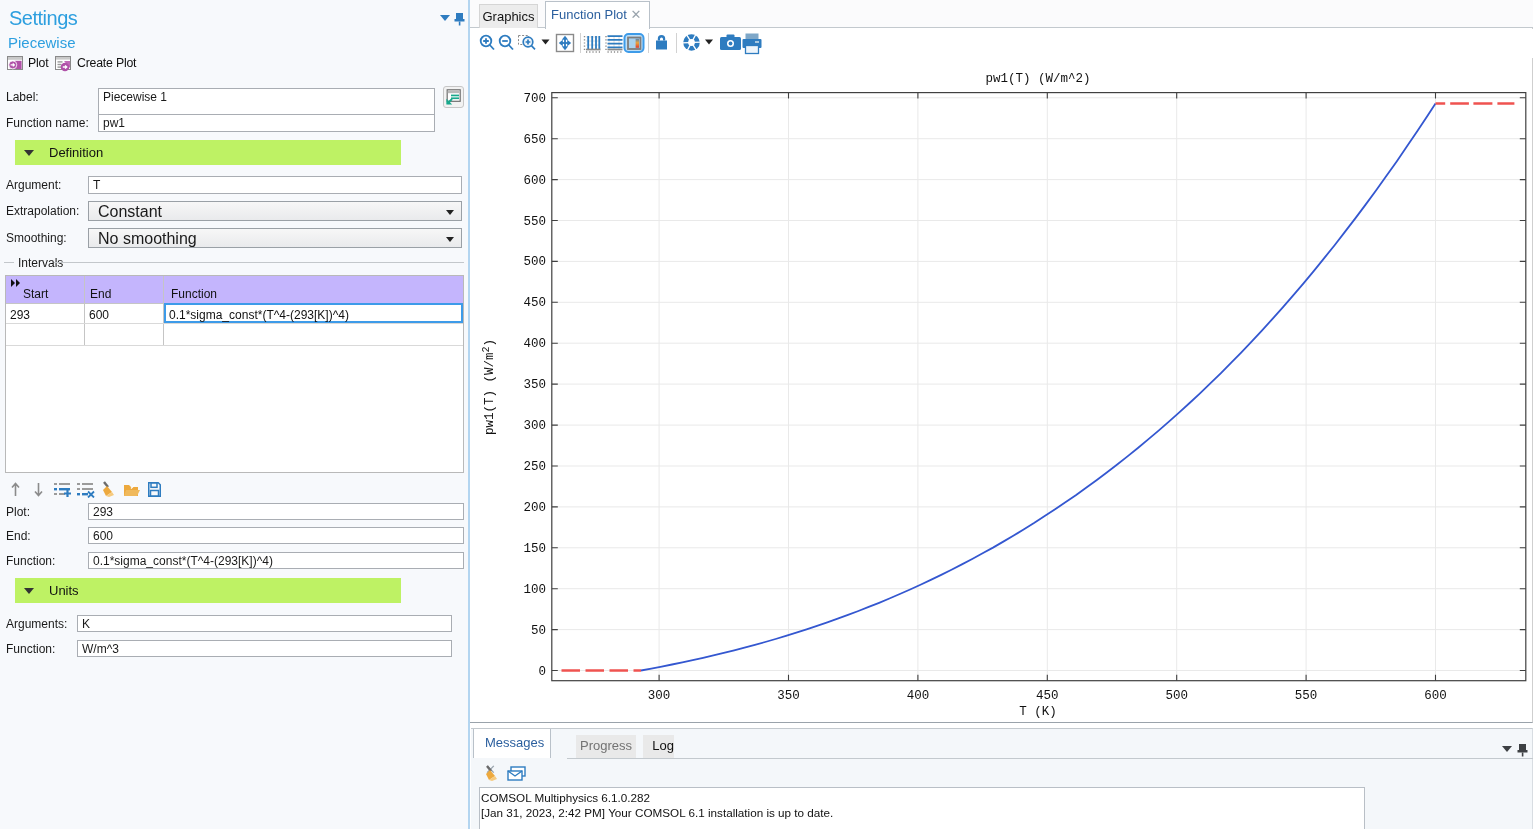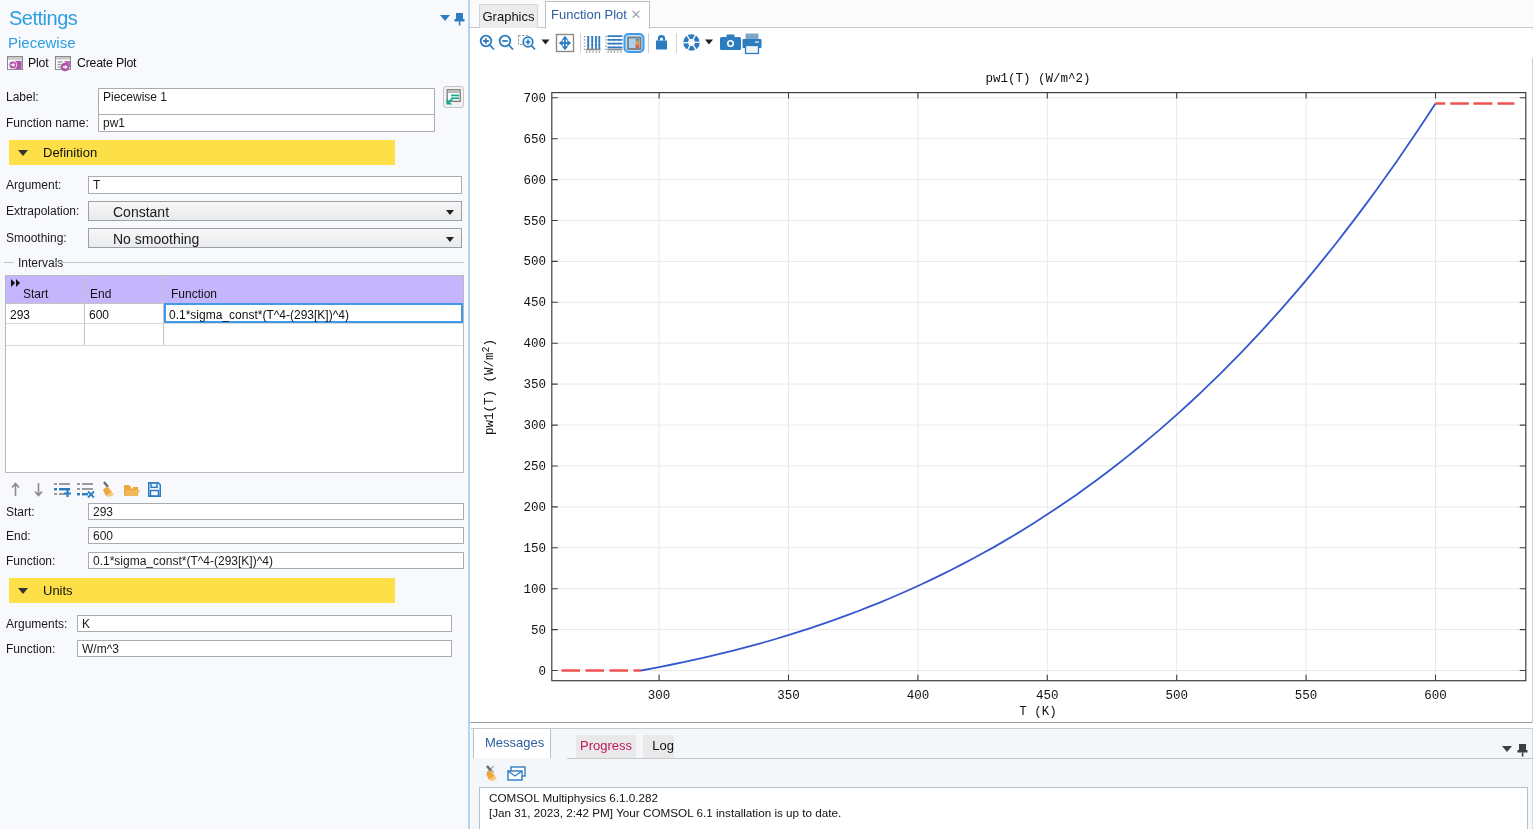--- a/index.html
+++ b/index.html
@@ -1,23 +1,23 @@
 <!DOCTYPE html>
 <html><head><meta charset="utf-8"><style>
 *{margin:0;padding:0;box-sizing:border-box}
 html,body{width:1535px;height:829px;overflow:hidden}
 body{font-family:"Liberation Sans",sans-serif;font-size:12px;color:#111;background:#ffffff;position:relative}
 .abs{position:absolute}
 #left{position:absolute;left:0;top:0;width:468px;height:829px;background:#f7f9fc}
 #lsep{position:absolute;left:468px;top:0;width:2px;height:829px;background:#b3d5f0}
 .lbl{position:absolute;left:6px;font-size:12px;color:#1a1a1a}
 .inp{position:absolute;background:#fff;border:1px solid #a9adb3;font-size:12px;color:#1a1a1a;padding:1px 4px;line-height:15px;white-space:nowrap}
-.combo{position:absolute;background:linear-gradient(#f7f7f7,#e9eaec);border:1px solid #9aa0a6;font-size:14px;color:#1a1a1a;padding:1px 4px 1px 24px;line-height:18px}
+.combo{position:absolute;background:linear-gradient(#f7f7f7,#e9eaec);border:1px solid #9aa0a6;font-size:16px;color:#1a1a1a;padding:1px 4px 1px 9px;line-height:18px}
 .combo .ar{position:absolute;right:7px;top:8px;width:0;height:0;border-left:4px solid transparent;border-right:4px solid transparent;border-top:5px solid #222}
-.secbar{position:absolute;left:9px;width:386px;height:25px;background:#fde047}
+.secbar{position:absolute;left:15px;width:386px;height:25px;background:#bef264}
 .secbar .tri{position:absolute;left:9px;top:10px;width:0;height:0;border-left:5px solid transparent;border-right:5px solid transparent;border-top:6px solid #333}
 .secbar .t{position:absolute;left:34px;top:5px;font-size:13px;color:#111}
 #settings-title{position:absolute;left:9px;top:7px;font-size:20px;letter-spacing:-0.5px;color:#2d9fdf}
 #piecewise{position:absolute;left:8px;top:34px;font-size:15px;color:#2d9fdf}
 .btntxt{font-size:12.3px;letter-spacing:-0.2px;color:#111;position:absolute}
 #tblwrap{position:absolute;left:5px;top:275px;width:459px;height:198px;background:#fff;border:1px solid #b9b9b9}
 .th{position:absolute;top:0;height:27px;background:#c4b5fd;border-right:1px solid #c5c5c5;font-size:12px;color:#111}
 .td{position:absolute;font-size:12px;color:#111}
 .tabG{position:absolute;font-size:13px}
 svg{display:block}
@@ -143,21 +143,21 @@
      <path d="M118 9 L132 9 L129 15 L116 15 Z" fill="#f0b95c"></path>
      <path d="M123 7.5 L128 2.5" stroke="#fff" stroke-width="1.2"></path>
    </g>
    <g stroke="#2e7cc0" stroke-width="1.5" fill="none">
      <path d="M140.75 1.75 L150.25 1.75 L152.25 3.75 L152.25 15.25 L140.75 15.25 Z"></path>
      <rect x="143" y="1.8" width="6" height="4.5"></rect>
      <rect x="142.5" y="9.5" width="8" height="5.7"></rect>
    </g>
  </svg>
 
- <div class="lbl" style="top:505px">Start:</div>
+ <div class="lbl" style="top:505px">Plot:</div>
  <div class="inp" style="left:88px;top:503px;width:376px;height:17px">293</div>
  <div class="lbl" style="top:529px">End:</div>
  <div class="inp" style="left:88px;top:527px;width:376px;height:17px">600</div>
  <div class="lbl" style="top:554px">Function:</div>
  <div class="inp" style="left:88px;top:552px;width:376px;height:17px">0.1*sigma_const*(T^4-(293[K])^4)</div>
 
  <div class="secbar" style="top:578px">
       <div class="tri"></div>
       <div class="t">Units</div>
     </div>
@@ -294,34 +294,34 @@
 <text x="1047.3" y="699" text-anchor="middle" font-family="Liberation Mono,monospace" font-size="12.5" fill="#111">450</text>
 <text x="1176.7" y="699" text-anchor="middle" font-family="Liberation Mono,monospace" font-size="12.5" fill="#111">500</text>
 <text x="1306.1" y="699" text-anchor="middle" font-family="Liberation Mono,monospace" font-size="12.5" fill="#111">550</text>
 <text x="1435.5" y="699" text-anchor="middle" font-family="Liberation Mono,monospace" font-size="12.5" fill="#111">600</text>
 <text x="1038" y="715" text-anchor="middle" font-family="Liberation Mono,monospace" font-size="12.5" fill="#111">T (K)</text>
 <text transform="translate(492.5,387) rotate(-90)" text-anchor="middle" font-family="Liberation Mono,monospace" font-size="12.5" fill="#111">pw1(T) (W/m<tspan dy="-4" font-size="10">2</tspan><tspan dy="4">)</tspan></text>
 </svg>
 
 <div id="msg" style="position:absolute;left:471px;top:728px;width:1062px;height:101px;background:#f4f7fa;border-top:1px solid #c3c9ce;border-right:1px solid #d8dde2">
   <div style="position:absolute;left:2px;top:0px;width:78px;height:29px;background:#fff;border:1px solid #b9c1c9;border-top:none;border-bottom:none;color:#2b5f9e;font-size:13px;line-height:27px;padding-left:11px">Messages <span style="color:#9aa4ad">✕</span></div>
-  <div style="position:absolute;left:105px;top:6px;width:60px;height:23px;background:#e9e9e9;color:#be185d;font-size:13px;line-height:22px;text-align:center">Progress</div>
+  <div style="position:absolute;left:105px;top:6px;width:60px;height:23px;background:#e9e9e9;color:#737373;font-size:13px;line-height:22px;text-align:center">Progress</div>
   <div style="position:absolute;left:172px;top:6px;width:31px;height:23px;background:#e9e9e9;color:#111;font-size:13px;line-height:22px;text-align:right">Log</div>
   <div style="position:absolute;left:96px;top:29px;width:966px;height:1px;background:#c3c9ce"></div>
   <svg style="position:absolute;left:14px;top:36px" width="44" height="18" viewBox="0 0 44 18">
     <path d="M2 1 L6 6" stroke="#6b6b6b" stroke-width="2.4"></path>
     <path d="M5 5 L10 11 L4 15 L1 9 Z" fill="#eda93e"></path>
     <path d="M10 11 L12 14 L7 16 L4 15 Z" fill="#f6ca7e"></path>
     <g stroke="#2e7cc0" stroke-width="1.4" fill="#fff">
       <rect x="26" y="2" width="14" height="9"></rect>
       <rect x="23" y="6" width="14" height="9"></rect>
       <path d="M23 6 L30 11 L37 6" fill="none"></path>
     </g>
   </svg>
-  <div style="position:absolute;left:8px;top:58px;width:1049px;height:43px;background:#fff;border:1px solid #b9bfc6;font-size:11.7px;color:#111;padding:2px 9px;line-height:15px">COMSOL Multiphysics 6.1.0.282<br>[Jan 31, 2023, 2:42 PM] Your COMSOL 6.1 installation is up to date.</div>
+  <div style="position:absolute;left:8px;top:58px;width:886px;height:43px;background:#fff;border:1px solid #b9bfc6;font-size:11.7px;color:#111;padding:2px 1px;line-height:15px">COMSOL Multiphysics 6.1.0.282<br>[Jan 31, 2023, 2:42 PM] Your COMSOL 6.1 installation is up to date.</div>
   <svg style="position:absolute;right:2px;top:14px" width="30" height="14" viewBox="0 0 30 14">
     <path d="M2 3 L12 3 L7 9 Z" fill="#3d4043"></path>
     <g fill="#3d4043">
         <rect x="19" y="1" width="7" height="7"></rect>
         <rect x="17.5" y="7" width="10" height="2.5"></rect>
         <rect x="21.8" y="9.5" width="1.6" height="4"></rect>
       </g>
   </svg>
 </div>
 

